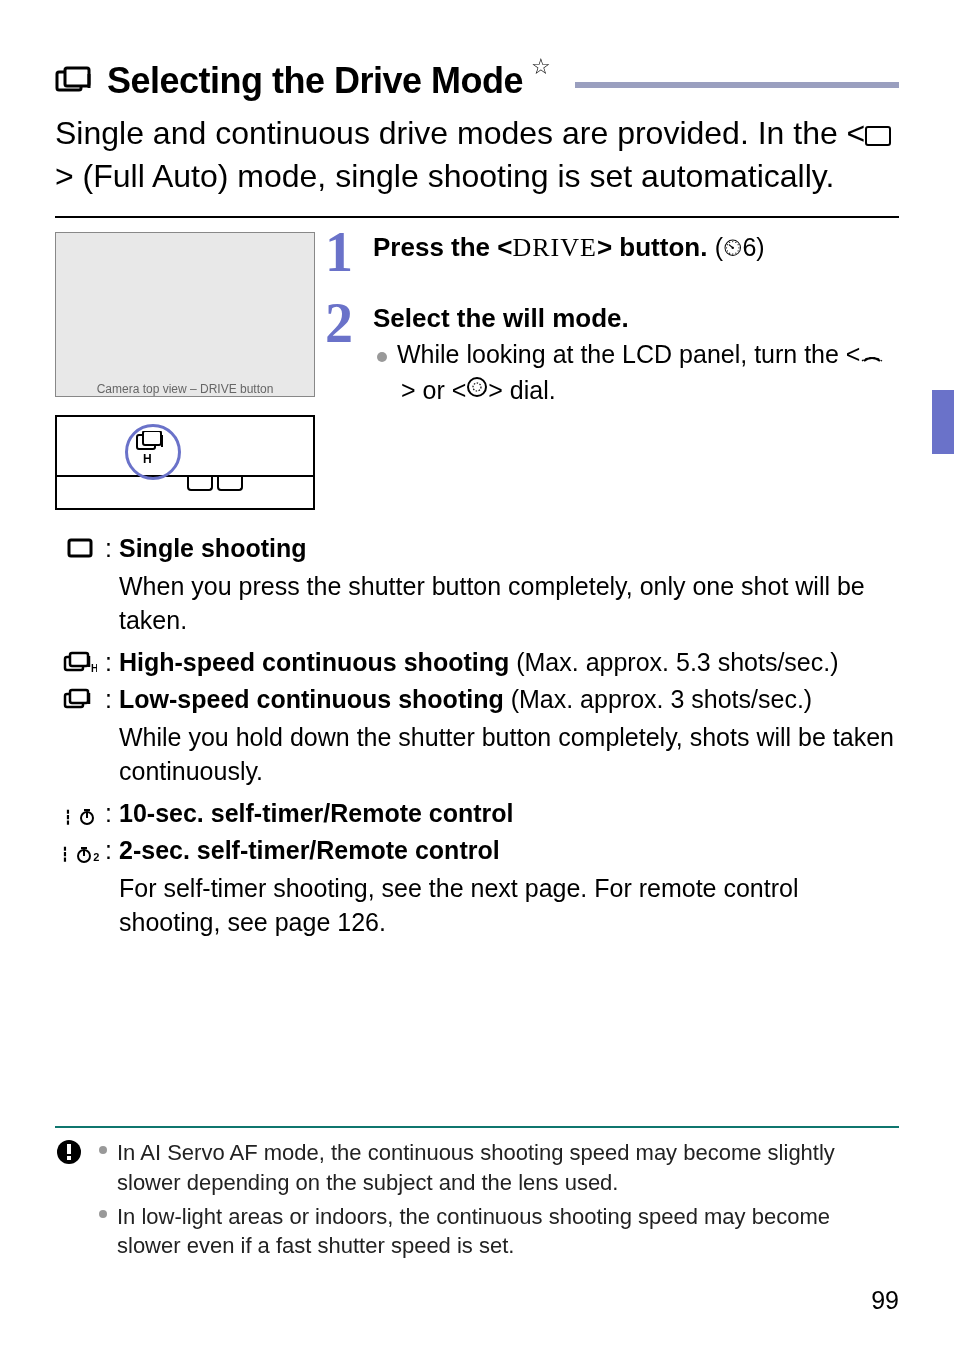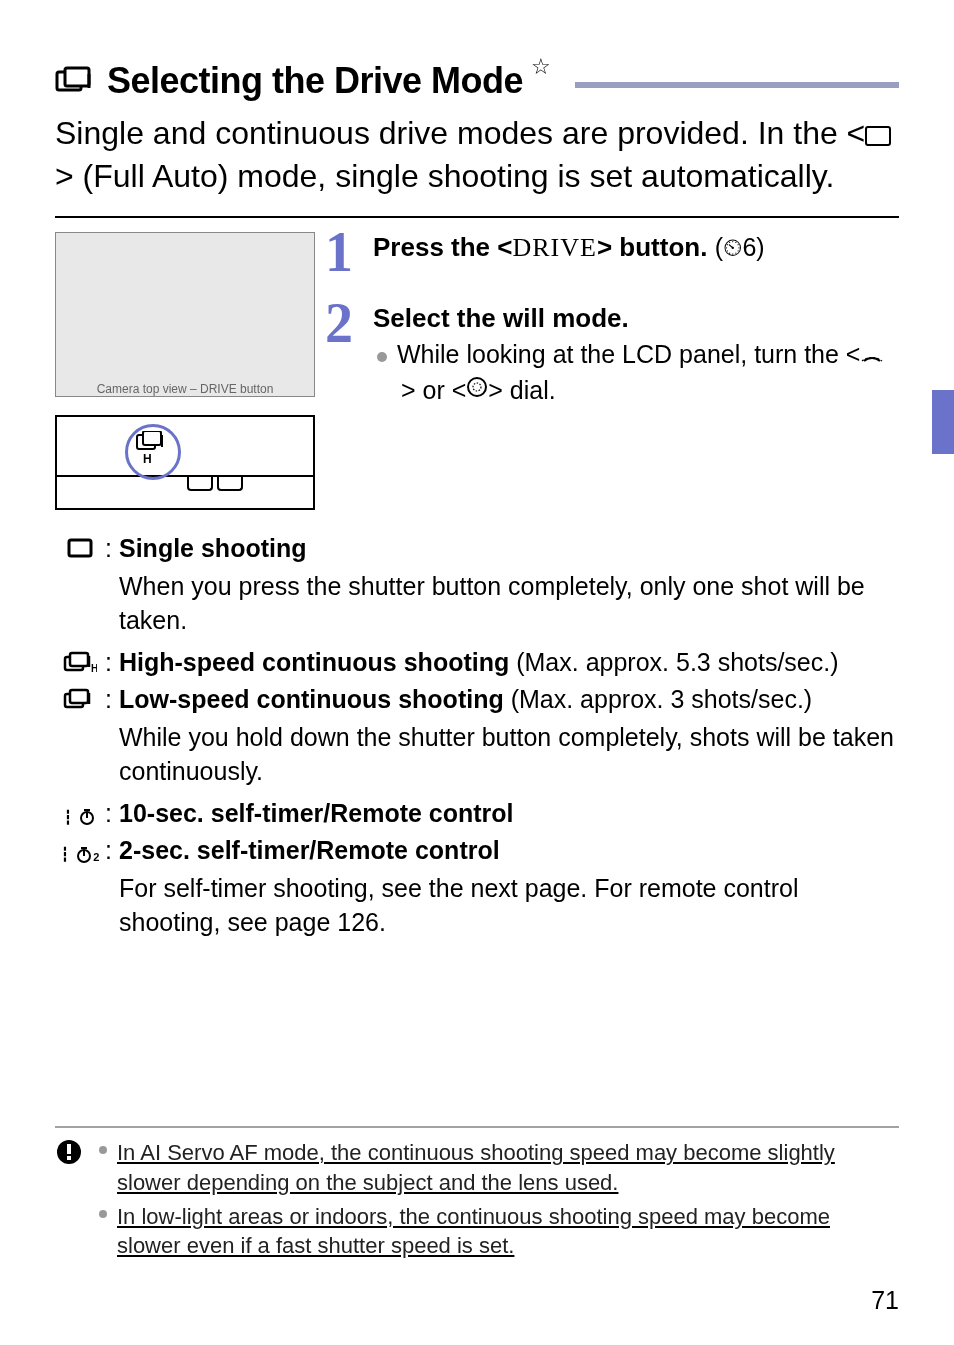--- a/index.html
+++ b/index.html
@@ -210,25 +210,24 @@
     height: 64px;
     background: #6a72c9;
   }
 
   
   .note-box {
     position: absolute;
     left: 55px;
     bottom: 80px;
     width: 844px;
-    border-top: 2px solid #a3a3a3;
+    border-top: 2px solid #0f766e;
     padding-top: 10px;
     display: flex;
     gap: 14px;
-    text-decoration: underline;
   }
   .note-badge {
     width: 30px;
     flex: 0 0 30px;
   }
   .note-badge svg { display:block; }
   .note-list {
     flex: 1;
     font-size: 22px;
     line-height: 1.35;
@@ -418,15 +417,15 @@
         <span class="nb-dot"></span>
         <span>In AI Servo AF mode, the continuous shooting speed may become slightly slower depending on the subject and the lens used.</span>
       </div>
       <div class="nb">
         <span class="nb-dot"></span>
         <span>In low-light areas or indoors, the continuous shooting speed may become slower even if a fast shutter speed is set.</span>
       </div>
     </div>
   </div>
 
-  <div class="page-num">71</div>
+  <div class="page-num">99</div>
 
 </div>
 
 </body></html>

